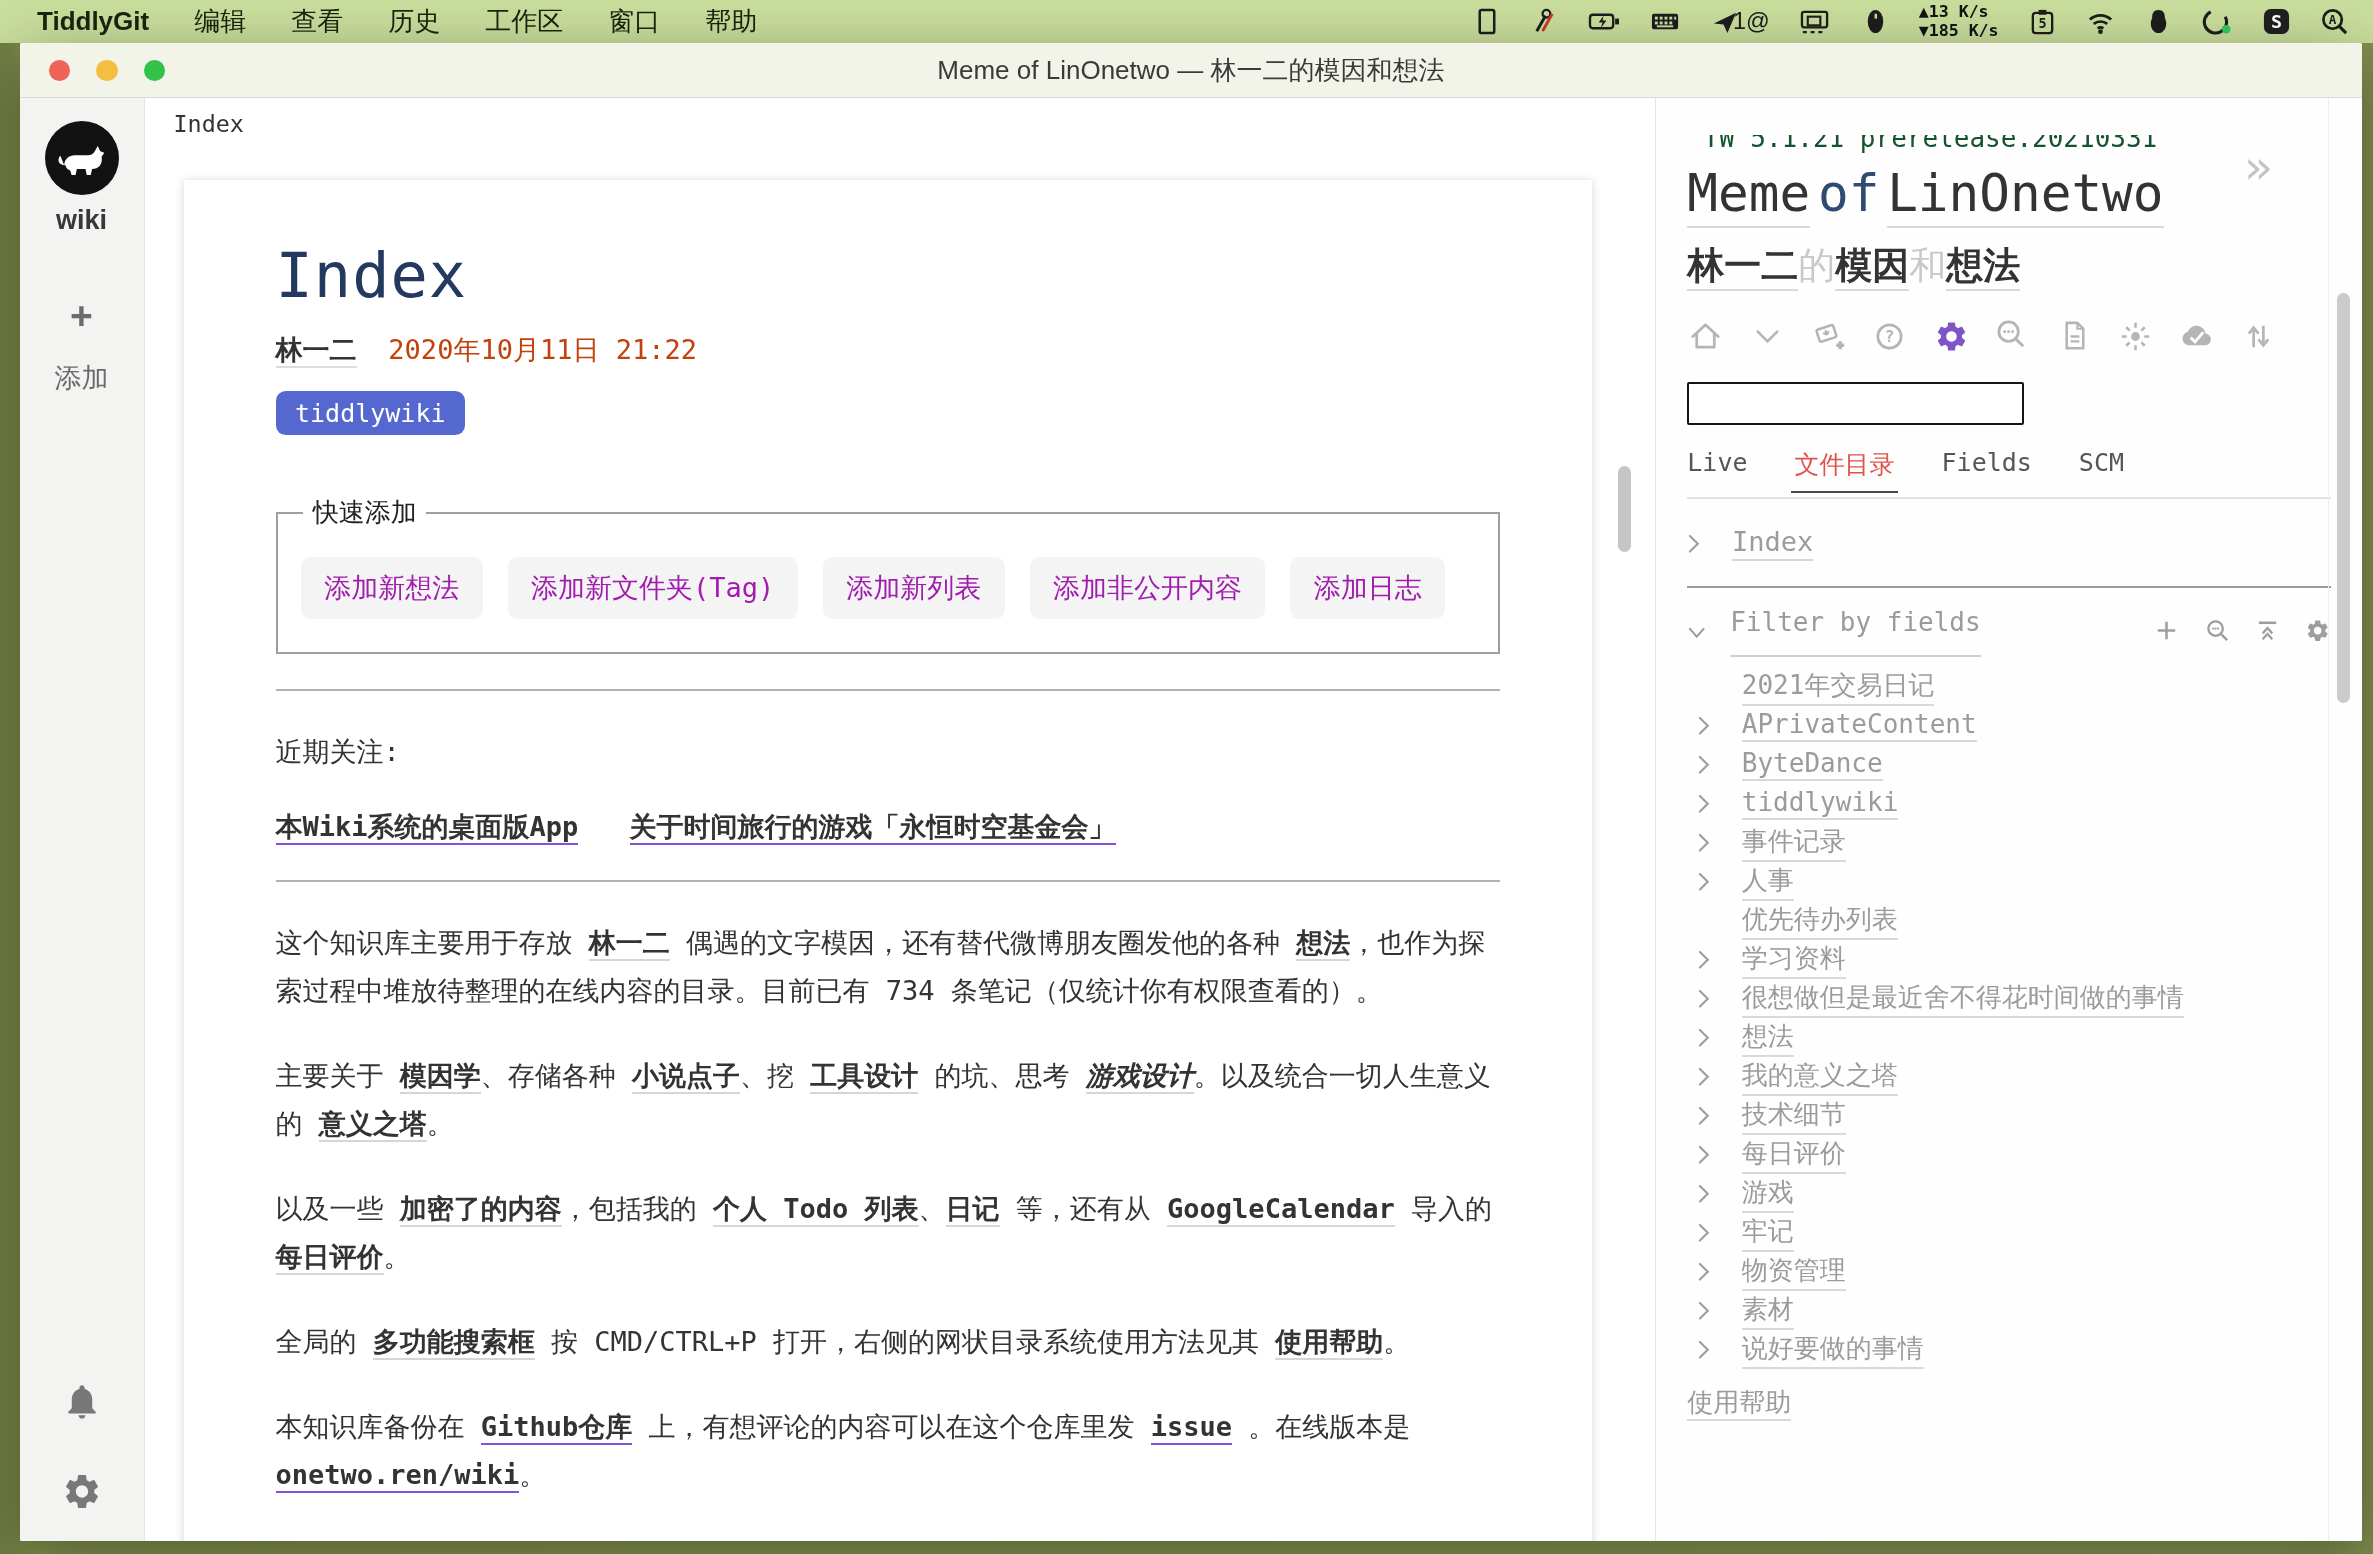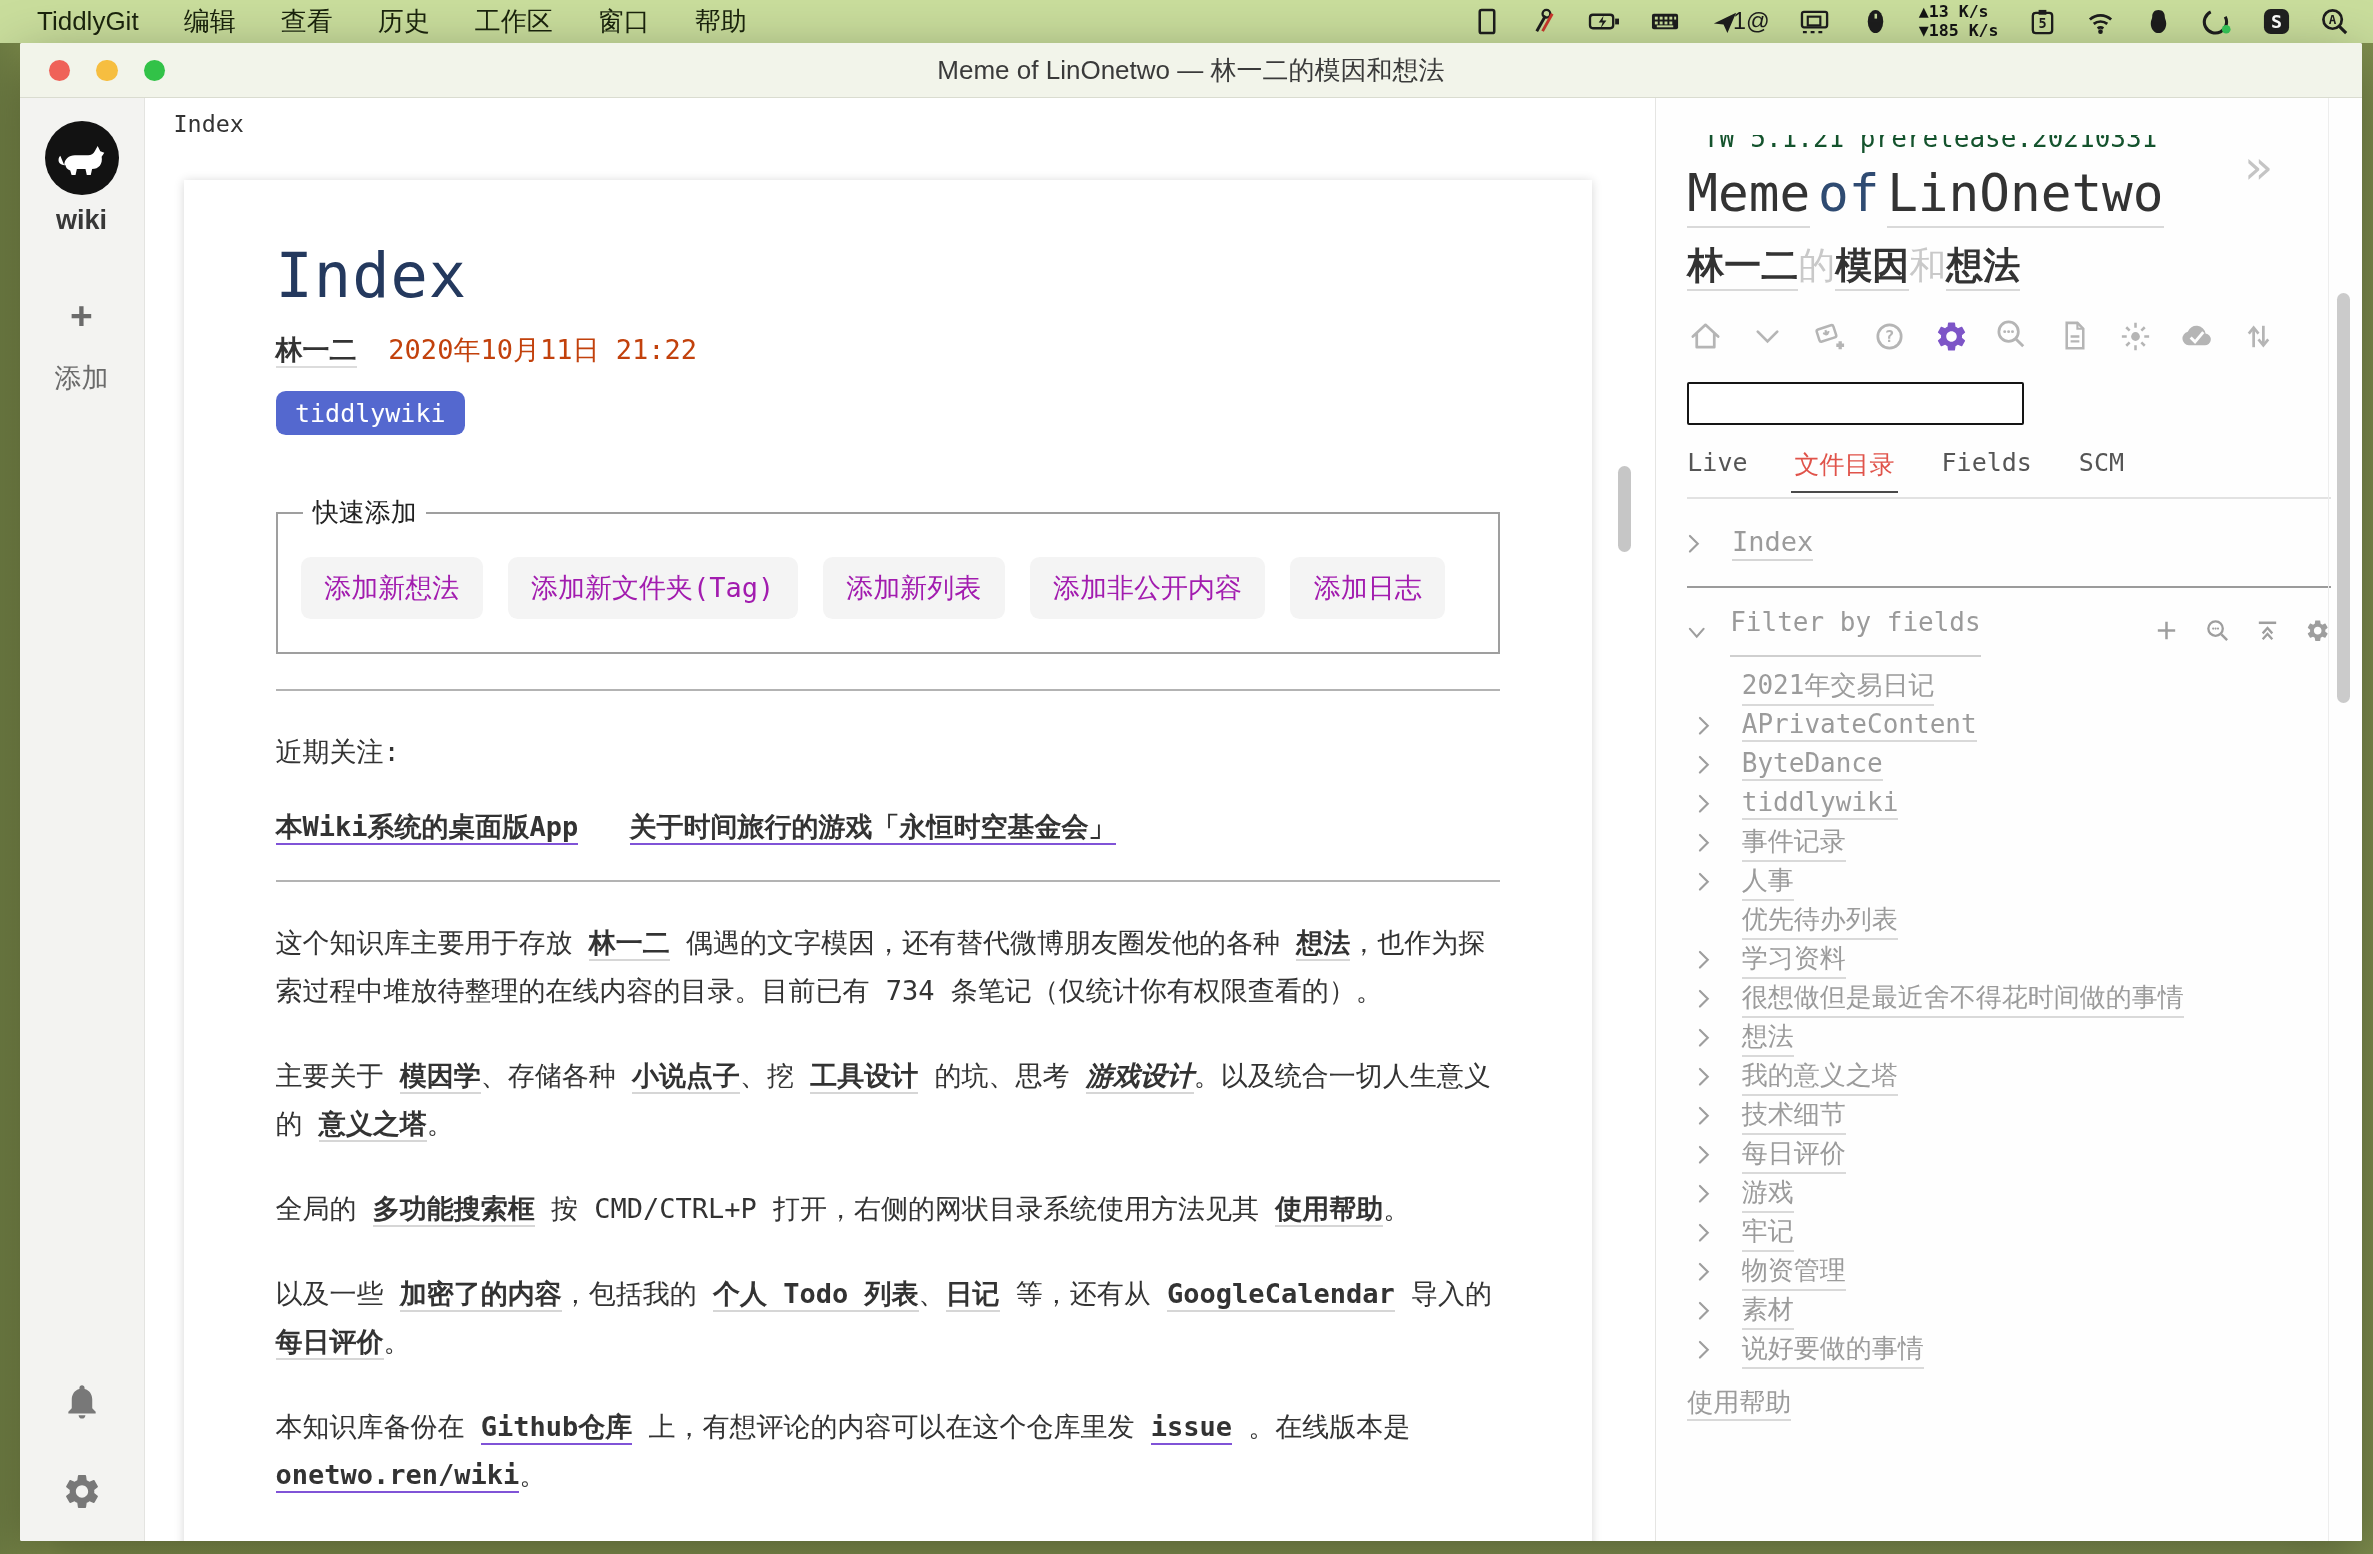--- a/index.html
+++ b/index.html
@@ -7,21 +7,21 @@
   body {
     font-family:"Liberation Sans", sans-serif;
     background: linear-gradient(90deg,#6f7e44 0%, #87964f 2%, #8b9b57 96%, #7f8e4e 100%);
     position:relative;
   }
   .mono { font-family:"DejaVu Sans Mono", monospace; }
 
   
   .menubar{position:absolute;top:0;left:0;right:0;height:43px;background:#c9dd9c;
     display:flex;align-items:center;padding:0 23.4px 0 37px;gap:45px;color:#1b240d;font-size:26px;}
-  .menubar .app{font-weight:400;}
+  .menubar .app{font-weight:700;}
   .menubar .mitem{font-weight:500;}
   .mstatus{margin-left:auto;display:flex;align-items:center;gap:29px;color:#1d1d1d;}
   .mstatus svg{display:block;}
   .netspeed{font-family:"DejaVu Sans Mono", monospace;font-size:16.6px;line-height:18.5px;font-weight:700;color:#141414;text-align:left;}
   .loctxt{font-size:23.4px;font-weight:500;margin-left:-5.9px;}
 
   
   .window{position:absolute;left:19.5px;top:43px;right:11.7px;bottom:13.7px;background:#fff;border-radius:2px;
     overflow:hidden;box-shadow:0 17.6px 59px rgba(0,0,0,.38);}
   .titlebar{position:absolute;top:0;left:0;right:0;height:55px;background:#f2f4ea;border-bottom:1px solid #dadcd0;
@@ -281,23 +281,23 @@
           <span class="ext">本Wiki系统的桌面版App</span>
           <span class="ext">关于时间旅行的游戏「永恒时空基金会」</span>
         </div>
 
         <hr class="rule">
 
         <p class="para"><span>这个知识库主要用于存放 </span><span class="lnk">林一二</span><span> 偶遇的文字模因，还有替代微博朋友圈发他的各种 </span><span class="lnk">想法</span><span>，也作为探索过程中堆放待整理的在线内容的目录。目前已有 </span><span>734</span><span> 条笔记（仅统计你有权限查看的）。</span></p>
 
         <p class="para"><span>主要关于 </span><span class="lnk">模因学</span><span>、存储各种 </span><span class="lnk">小说点子</span><span>、挖 </span><span class="lnk">工具设计</span><span> 的坑、思考 </span><span class="lnk it">游戏设计</span><span>。以及统合一切人生意义的 </span><span class="lnk">意义之塔</span><span>。</span></p>
 
+        <p class="para"><span>以及一些 </span><span class="lnk">加密了的内容</span><span>，包括我的 </span><span class="lnk">个人 Todo 列表</span><span>、</span><span class="lnk">日记</span><span> 等，还有从 </span><span class="lnk">GoogleCalendar</span><span> 导入的 </span><span class="lnk">每日评价</span><span>。</span></p>
+
         <p class="para"><span>全局的 </span><span class="lnk">多功能搜索框</span><span> 按 </span><span>CMD/CTRL+P</span><span> 打开，右侧的网状目录系统使用方法见其 </span><span class="lnk">使用帮助</span><span>。</span></p>
-
-        <p class="para"><span>以及一些 </span><span class="lnk">加密了的内容</span><span>，包括我的 </span><span class="lnk">个人 Todo 列表</span><span>、</span><span class="lnk">日记</span><span> 等，还有从 </span><span class="lnk">GoogleCalendar</span><span> 导入的 </span><span class="lnk">每日评价</span><span>。</span></p>
 
         <p class="para"><span>本知识库备份在 </span><span class="ext">Github仓库</span><span> 上，有想评论的内容可以在这个仓库里发 </span><span class="ext">issue</span><span> 。在线版本是 </span><span class="ext">onetwo.ren/wiki</span><span>。</span></p>
 
         <p class="para"></p>
 
         
       </div>
 
       <div class="m-scroll"></div>
     </div>

